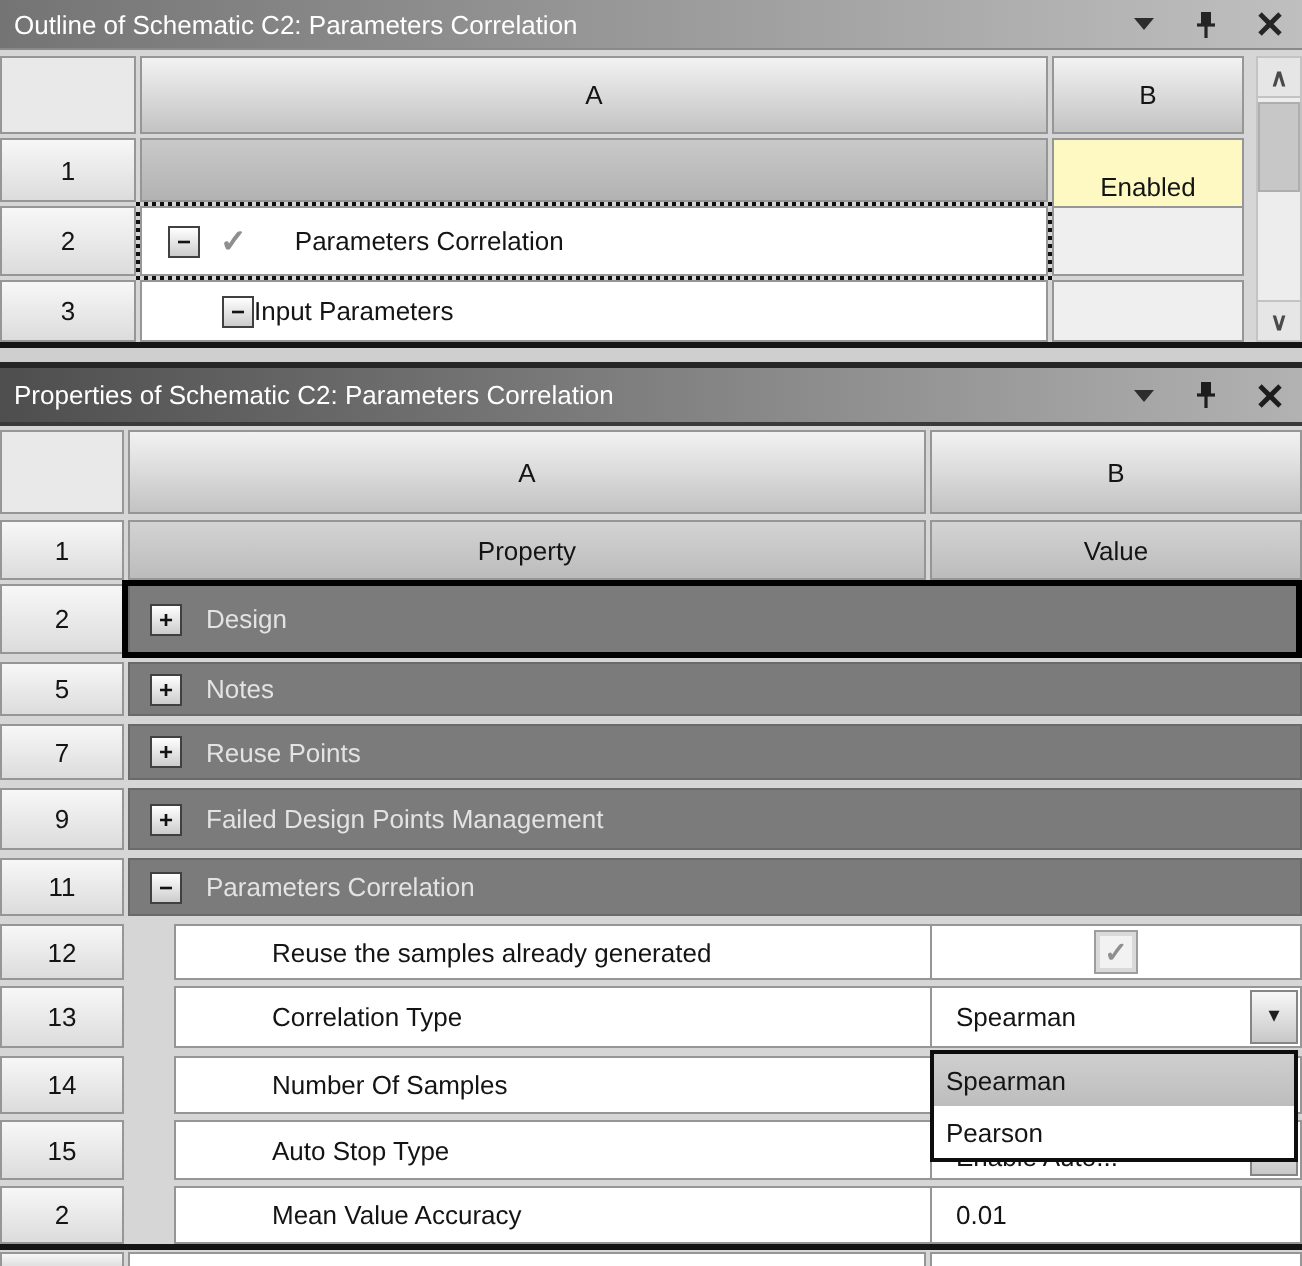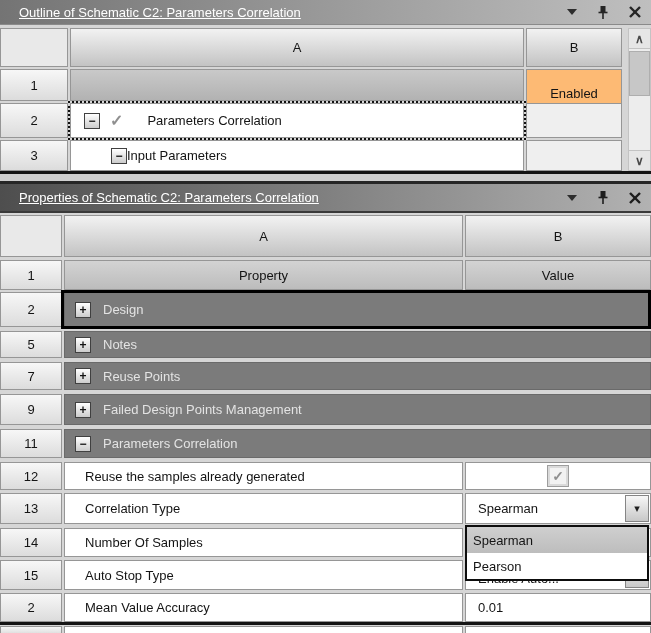--- a/index.html
+++ b/index.html
@@ -1,21 +1,21 @@
 <!DOCTYPE html>
 <html><head>
 <meta charset="utf-8">
 <style>
   html,body{margin:0;padding:0;background:#ffffff;}
   .screen{position:relative;width:651px;height:633px;overflow:hidden;background:#ffffff;
           font-family:"Liberation Sans",sans-serif;}
   .abs{position:absolute;box-sizing:border-box;}
 
   
-  .titlebar{display:flex;align-items:center;padding-left:19px;color:#ffffff;font-size:13px;text-decoration:underline;}
+  .titlebar{display:flex;align-items:center;padding-left:7px;color:#ffffff;font-size:13px;}
   .tb-top{left:0;top:0;width:651px;height:25px;
           background:linear-gradient(to right,#747474,#bfbfbf);border-bottom:1px solid #8a8a8a;}
   .tb-props{left:0;top:181px;width:651px;height:32px;
           background:linear-gradient(to right,#4e4e4e,#b2b2b2);
           border-top:3px solid #262626;border-bottom:2px solid #3a3a3a;}
   .tb-title{flex:0 0 auto;}
   .tb-btn{position:absolute;top:0;height:100%;display:flex;align-items:center;justify-content:center;cursor:default;}
   .btn-menu{left:560px;width:24px;}
   .btn-pin{left:592px;width:22px;}
   .btn-close{left:622px;width:26px;}
@@ -24,21 +24,21 @@
 
   
   .cell{border:1px solid #969696;display:flex;align-items:center;font-size:13px;color:#141414;background:#ffffff;}
   .center{justify-content:center;}
   .numcell{background:linear-gradient(#f7f7f7,#dcdcdc);justify-content:center;}
   .colhead{background:linear-gradient(#f2f2f2,#c3c3c3);justify-content:center;}
   .subhead{background:linear-gradient(#d3d3d3,#bcbcbc);justify-content:center;}
   .grayrow{background:linear-gradient(#c9c9c9,#b2b2b2);}
   .ltgray{background:#efefef;}
   .groupcell{background:#7b7b7b;color:#e3e3e3;border-color:#6a6a6a;}
-  .itemA{padding-left:20px;}
+  .itemA{padding-left:48px;margin-left:23px;}
   .valB{padding-left:12px;}
 
   .tablebg-top{left:0;top:25px;width:651px;height:149px;background:#d6d6d6;}
   .tablebg-props{left:0;top:213px;width:651px;height:420px;background:#d6d6d6;}
 
   .blackbar{background:#141414;}
 
   
   .pmbox{width:14px;height:14px;border:1px solid #404040;background:linear-gradient(#ffffff,#cccccc);
          color:#131313;font-size:12px;font-weight:700;line-height:1;
@@ -106,21 +106,21 @@
     <span>A</span>
   </div>
   <div class="abs cell colhead" style="left:526px;top:28px;width:96px;height:39px;">
     <span>B</span>
   </div>
 
   <div class="abs cell numcell" style="left:0;top:69px;width:68px;height:32px;">
     <span>1</span>
   </div>
   <div class="abs cell grayrow" style="left:70px;top:69px;width:454px;height:32px;"></div>
-  <div class="abs cell center" style="left:526px;top:69px;width:96px;height:48px;background:#fdba74;">
+  <div class="abs cell center" style="left:526px;top:69px;width:96px;height:48px;background:#fef9c3;">
     <span>Enabled</span>
   </div>
 
   <div class="abs cell numcell" style="left:0;top:103px;width:68px;height:35px;">
     <span>2</span>
   </div>
   <div class="abs cell dotted" style="left:70px;top:103px;width:454px;height:35px;">
     <span class="pmbox" style="margin-left:13px;">
       <span>−</span>
     </span>

